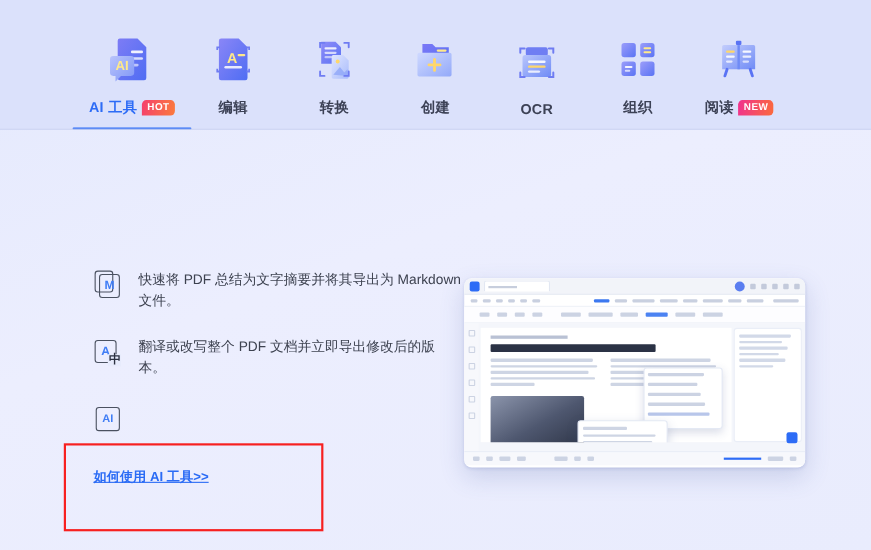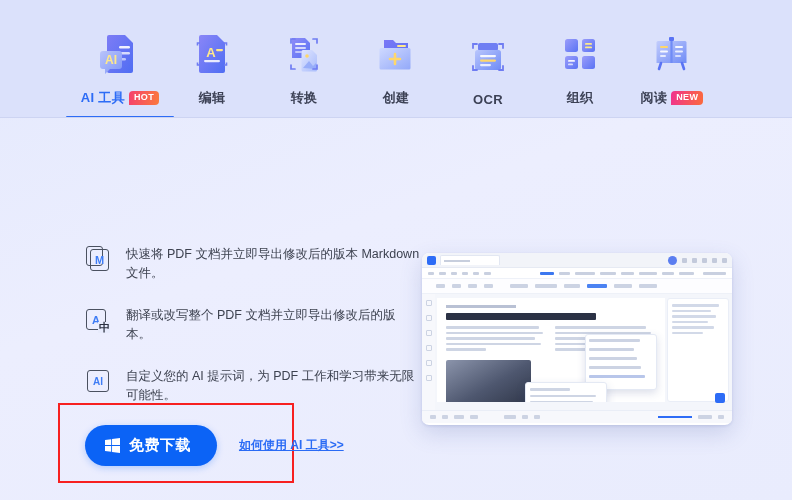--- a/index.html
+++ b/index.html
@@ -400,54 +400,42 @@
 <div class="content">
 
 
   <div class="features">
 
     <div class="feature">
       <span class="fico ico-md">
         <span class="ico-back"></span>
         <span class="ico-box">M</span>
       </span>
-      <span class="ftext">快速将 PDF 文档并立即导出修改后的版本 Markdown 文件。</span>
+      <span class="ftext">快速将 PDF 总结为文字摘要并将其导出为 Markdown 文件。</span>
     </div>
 
     <div class="feature">
       <span class="fico ico-tr">
         <span class="ico-box">A</span>
         <span class="cn">中</span>
       </span>
       <span class="ftext">翻译或改写整个 PDF 文档并立即导出修改后的版本。</span>
     </div>
 
     <div class="feature">
       <span class="fico ico-ai">
         <span class="ico-box">AI</span>
       </span>
-      <span class="ftext">自定义您的 AI 提示词，为 PDF 工作和学习带来无限可能性。</span>
     </div>
 
   </div>
 
   <div class="redbox"></div>
 
   <div class="ctarow">
-    <button class="dlbtn">
-      <span>
-        <svg class="winlogo" viewBox="0 0 16 16">
-          <path d="M0 2.2 L6.6 1.3 V7.5 H0 Z" fill="#fff"></path>
-          <path d="M7.5 1.15 L16 0 V7.5 H7.5 Z" fill="#fff"></path>
-          <path d="M0 8.4 H6.6 V14.7 L0 13.8 Z" fill="#fff"></path>
-          <path d="M7.5 8.4 H16 V16 L7.5 14.85 Z" fill="#fff"></path>
-        </svg>
-      </span>
-      <span>免费下载</span>
-    </button>
     <a class="howlink">如何使用 AI 工具&gt;&gt;</a>
   </div>
 
   <div class="preview">
 
     <div class="pv-titlebar">
       <span class="pv-applogo"></span>
       <span class="pv-tab">
           <i></i>
         </span>

